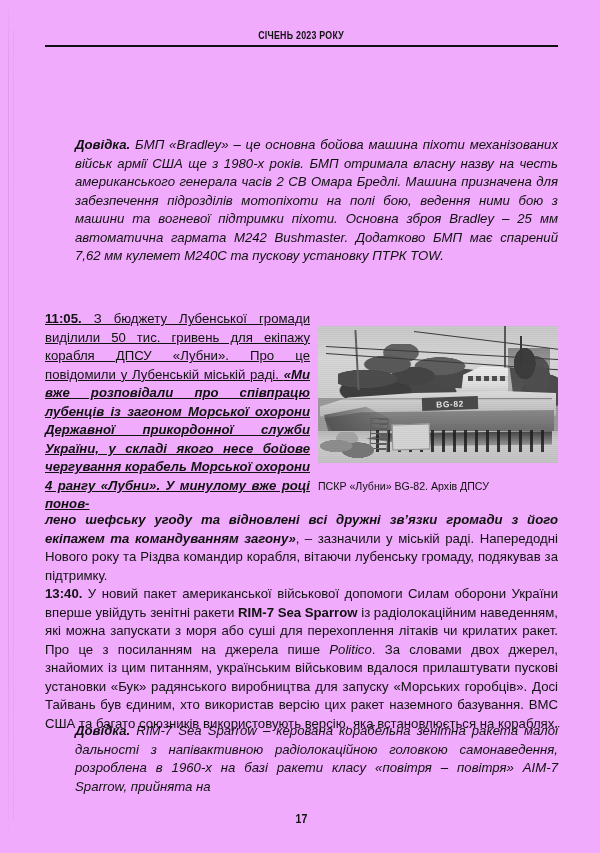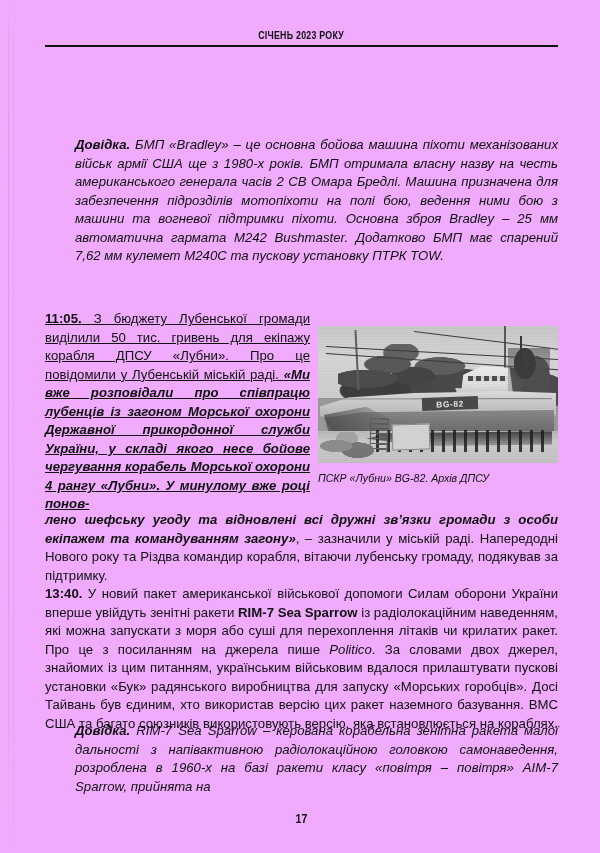--- a/index.html
+++ b/index.html
@@ -146,23 +146,22 @@
     width: 240px;
   }
   .figure .photo {
     width: 240px;
     height: 137px;
     position: relative;
     overflow: hidden;
     background: #9b9b9b;
   }
   .figure .cap {
-    margin-top: 9px;
+    margin-top: 17px;
     font-size: 10.6px;
-    font-style: italic;
     line-height: 13px;
     color: #111;
     white-space: nowrap;
   }
 
   
   .sky {
     position: absolute; left: 0; top: 0; width: 240px; height: 72px;
     background: linear-gradient(to bottom, #c9c9c9 0%, #d7d7d7 45%, #cfcfcf 100%);
   }
@@ -355,21 +354,21 @@
         <div class="grain"></div>
       </div>
       <div class="cap">ПСКР «Лубни» BG-82. Архів ДПСУ</div>
     </div>
 
     <div class="para" style="top:310px; width:265px;text-decoration:underline;">
       <span class="time">11:05.</span><span> З бюджету Лубенської громади виділили 50 тис. гривень для екіпажу корабля ДПСУ «Лубни». Про це повідомили у Лубенській міській раді. </span><span class="quote">«Ми вже розповідали про співпрацю лубенців із загоном Морської охорони Державної прикордонної служби України, у складі якого несе бойове чергування корабель Морської охорони 4 рангу «Лубни». У минулому вже році понов-</span>
     </div>
 
     <div class="para" style="top:511px; width:513px;">
-      <span class="quote">лено шефську угоду та відновлені всі дружні зв’язки громади з особи екіпажем та командуванням загону»</span><span>, – зазначили у міській раді. Напередодні Нового року та Різдва командир корабля, вітаючи лубенську громаду, подякував за підтримку.</span>
+      <span class="quote">лено шефську угоду та відновлені всі дружні зв’язки громади з його екіпажем та командуванням загону»</span><span>, – зазначили у міській раді. Напередодні Нового року та Різдва командир корабля, вітаючи лубенську громаду, подякував за підтримку.</span>
     </div>
 
     <div class="para" style="top:585px;">
       <span class="time">13:40.</span><span> У новий пакет американської військової допомоги Силам оборони України вперше увійдуть зенітні ракети </span><b>RIM-7 Sea Sparrow</b><span> із радіолокаційним наведенням, які можна запускати з моря або суші для перехоплення літаків чи крилатих ракет. Про це з посиланням на джерела пише </span><i>Politico</i><span>. За словами двох джерел, знайомих із цим питанням, українським військовим вдалося прилаштувати пускові установки «Бук» радянського виробництва для запуску «Морських горобців». Досі Тайвань був єдиним, хто використав версію цих ракет наземного базування. ВМС США та багато союзників використовують версію, яка встановлюється на кораблях.</span>
     </div>
 
     <div class="para note note-block" style="top:722px;">
       <span class="lead">Довідка.</span><span>  RIM-7 Sea Sparrow – керована корабельна зенітна ракета малої дальності з напівактивною радіолокаційною головкою самонаведення, розроблена в 1960-х на базі ракети класу «повітря – повітря» AIM-7 Sparrow, прийнята на</span>
     </div>
 

